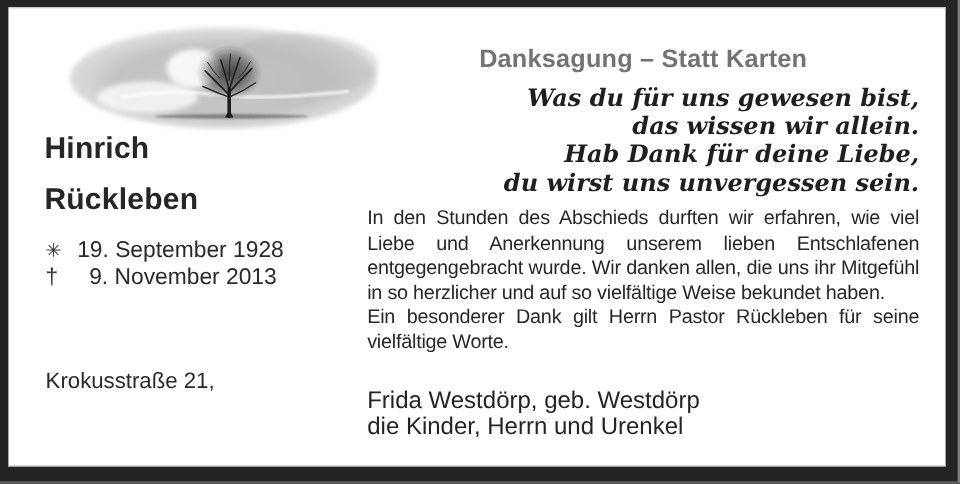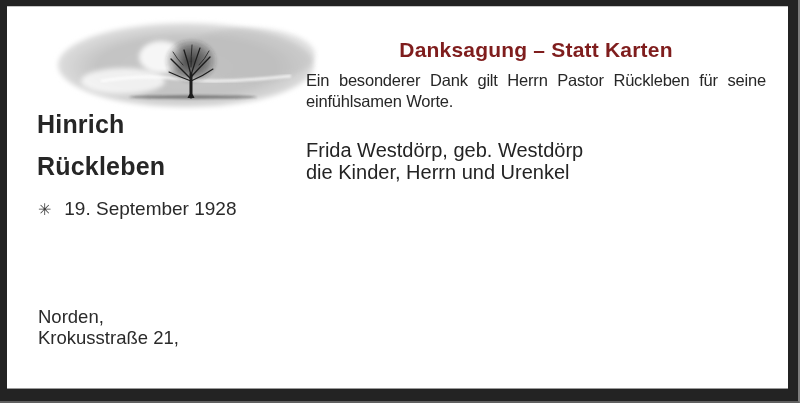--- a/index.html
+++ b/index.html
@@ -27,21 +27,21 @@
   .dates { position:absolute; left:31px; top:179px; font-size:19px; line-height:21.5px; color:#2a2a2a;margin-top:12px; }
   .date-row { white-space:nowrap; }
   .date-sym { display:inline-block; width:21px; color:#3a3a3a; }
   .date-sym.star { font-size:16px; }
   .date-num2 { padding-left:10px; }
   .address { position:absolute; left:31px; top:299px; font-size:18.5px; line-height:21px; color:#2a2a2a; }
   
   .rightcol { position:absolute; left:299px; top:0; width:460px; }
   .heading {
     margin-top:31px; text-align:center;
-    font-size:21px; line-height:24px; font-weight:bold; color:#7f1d1d;
+    font-size:21px; line-height:24px; font-weight:bold; color:#737373;
     letter-spacing:.2px;
   }
   .poem {
     margin-top:8px; text-align:right;
     font-family:"DejaVu Serif", serif; font-style:italic; font-weight:bold;
     font-size:20px; line-height:23.5px; color:#1f1f1f;
   }
   .body-par {
     margin:0; margin-top:8px;
     font-size:16.5px; line-height:20.5px; letter-spacing:-.2px;
@@ -115,32 +115,42 @@
     <div class="name">
       <div>Hinrich</div>
       <div>Rückleben</div>
     </div>
 
     <div class="dates">
       <div class="date-row">
         <span class="date-sym star">✳</span>
         <span>19. September 1928</span>
       </div>
+      <div class="date-row">
+        <span class="date-sym">†</span>
+        <span class="date-num2">9. November 2013</span>
+      </div>
     </div>
 
     <div class="address">
-      <div>Norden,</div>
       <div>Krokusstraße 21,</div>
     </div>
 
     <div class="rightcol">
       <div class="heading">Danksagung – Statt Karten</div>
 
+      <div class="poem">
+        <div>Was du für uns gewesen bist,</div>
+        <div>das wissen wir allein.</div>
+        <div>Hab Dank für deine Liebe,</div>
+        <div>du wirst uns unvergessen sein.</div>
+      </div>
 
-      <p class="body-par">Ein besonderer Dank gilt Herrn Pastor Rückleben für seine einfühlsamen Worte.</p>
+      <p class="body-par">In den Stunden des Abschieds durften wir erfahren, wie viel Liebe und Anerkennung unserem lieben Entschlafenen entgegengebracht wurde. Wir danken allen, die uns ihr Mitgefühl in so herzlicher und auf so vielfältige Weise bekundet haben.</p>
+      <p class="body-par">Ein besonderer Dank gilt Herrn Pastor Rückleben für seine vielfältige Worte.</p>
 
       <div class="signatures">
         <div>Frida Westdörp, geb. Westdörp</div>
         <div>die Kinder, Herrn und Urenkel</div>
       </div>
     </div>
 
   </div>
 </div>
 

